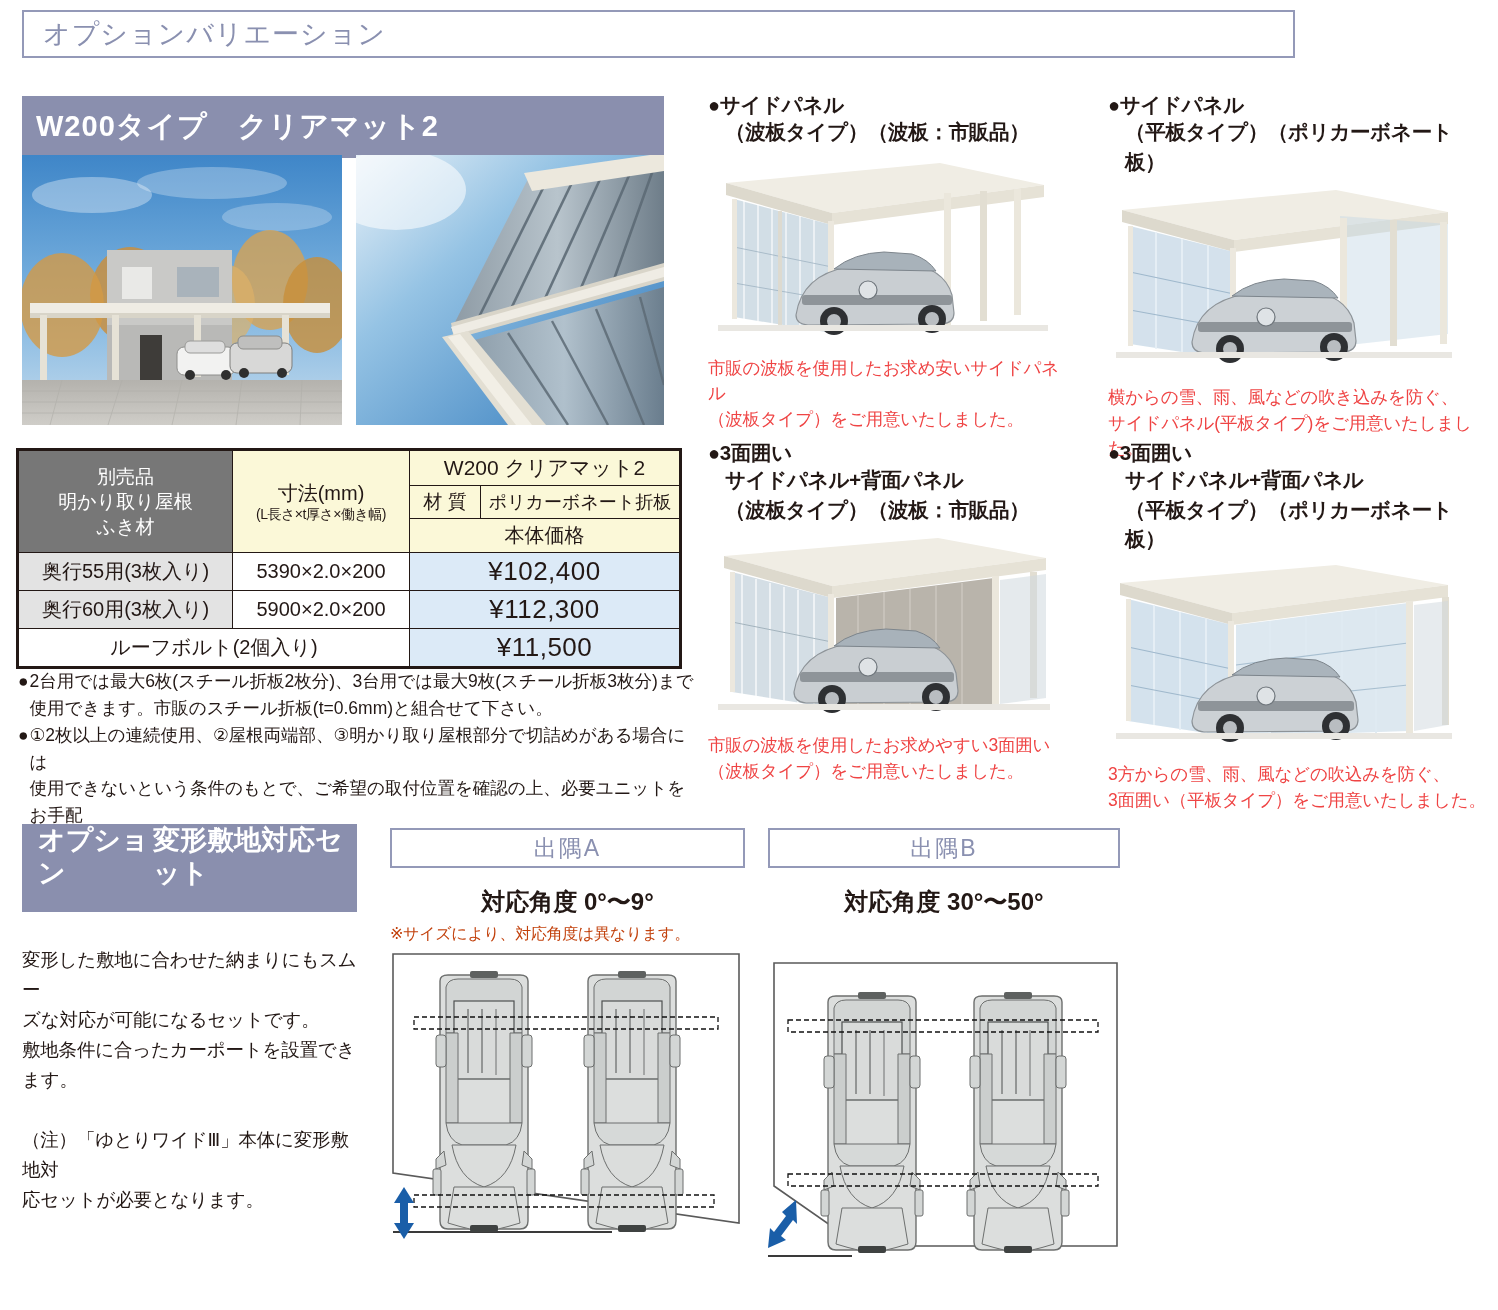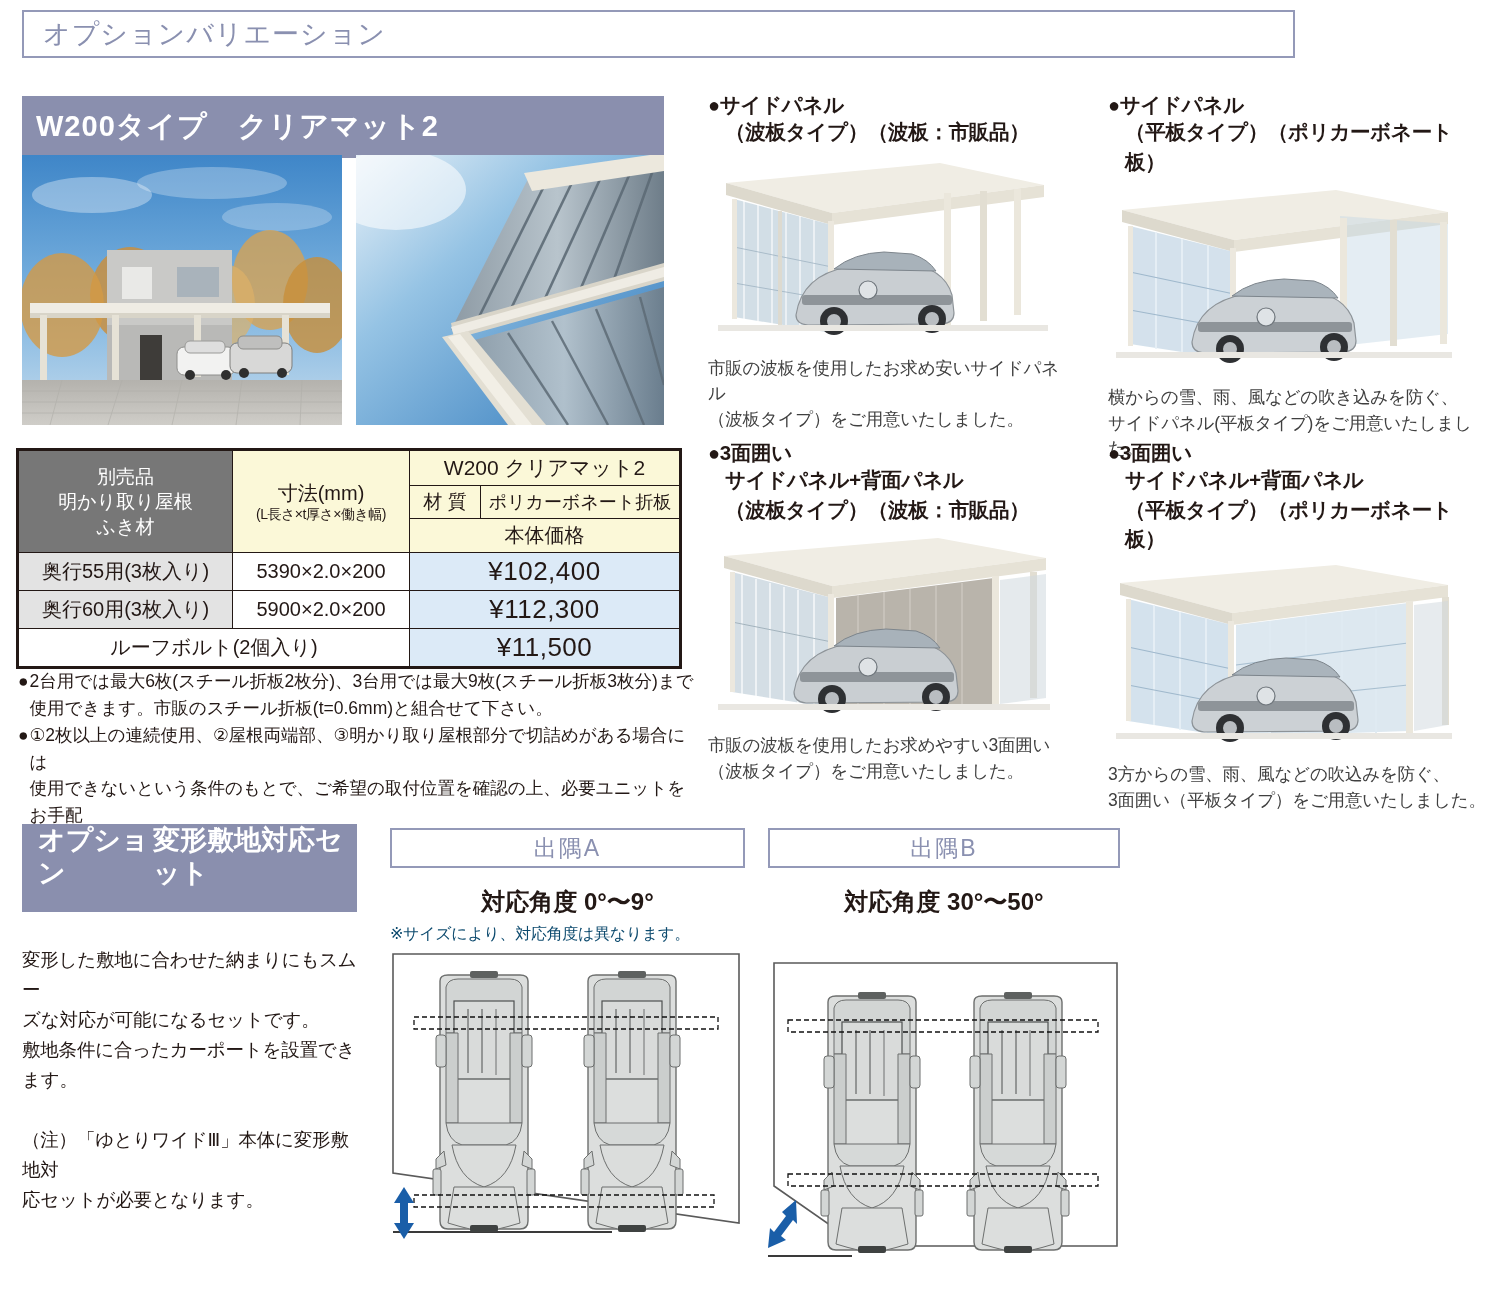--- a/index.html
+++ b/index.html
@@ -57,21 +57,21 @@
   .note-line{display:flex;margin-bottom:1px;}
   .note-bullet{flex:0 0 auto;margin-right:1px;}
   .note-body{flex:1 1 auto;}
 
   
   .rpanel{position:absolute;}
   .rp-head{font-size:20.5px;font-weight:bold;color:#231815;line-height:1.42;letter-spacing:-0.3px;}
   .rp-head .bullet{font-size:20px;}
   .rp-sub{font-size:20.5px;font-weight:bold;color:#231815;line-height:1.42;padding-left:17px;letter-spacing:-0.3px;font-family:Liberation Mono, monospace;}
   .rp-img{width:352px;height:195px;position:relative;overflow:hidden;margin-top:6px;}
-  .rp-caption{font-size:17.5px;line-height:1.48;color:#404040;letter-spacing:-0.2px;margin-top:6px;}
+  .rp-caption{font-size:17.5px;line-height:1.48;color:#ef4444;letter-spacing:-0.2px;margin-top:6px;}
 
   
   .opt-bar{
     position:absolute;left:22px;top:824px;width:335px;height:88px;
     background:#8a8fae;color:#fff;display:flex;flex-direction:row;
     justify-content:center;padding-left:16px;box-sizing:border-box;
   }
   .opt-bar-l1{font-size:27px;font-weight:bold;line-height:1.22;}
   .opt-bar-l2{font-size:27px;font-weight:bold;line-height:1.22;}
   .opt-text{position:absolute;left:22px;top:945px;width:342px;font-size:18.5px;line-height:1.62;color:#231815;letter-spacing:-0.2px;}
@@ -81,21 +81,21 @@
   .corner-col{position:absolute;top:828px;}
   .corner-head{
     height:40px;border:2px solid #9499b8;background:#fff;
     display:flex;align-items:center;justify-content:center;box-sizing:border-box;
   }
   .corner-head-text{font-size:23px;color:#8a90b0;letter-spacing:2px;}
   .corner-angle{
     text-align:center;font-size:24px;font-weight:bold;color:#231815;
     margin-top:18px;letter-spacing:0px;
   }
-  .corner-note{font-size:16px;color:#0c4a6e;margin-top:6px;letter-spacing:-0.3px;}
+  .corner-note{font-size:16px;color:#c2410c;margin-top:6px;letter-spacing:-0.3px;}
   .corner-figure{position:relative;margin-top:6px;}
   .corner-figure svg{display:block;}
 </style>
 </head>
 <body>
 
 <div class="page">
 
   <div class="top-banner">
     <span class="top-banner-text">オプションバリエーション</span>

